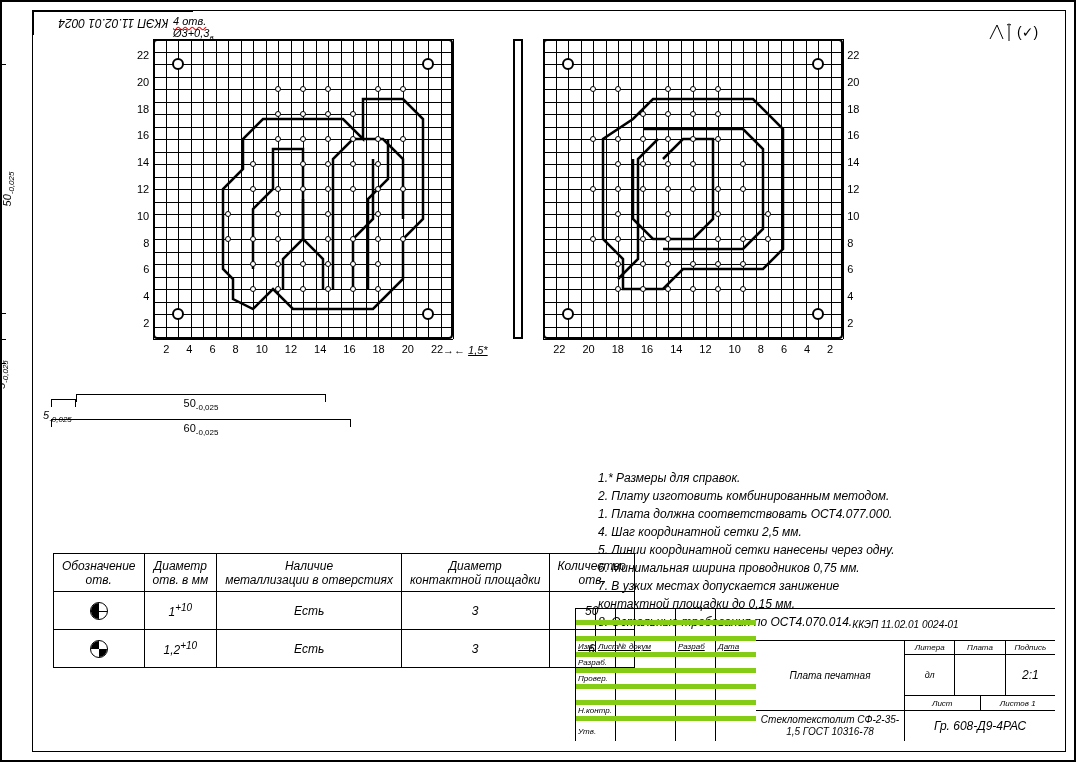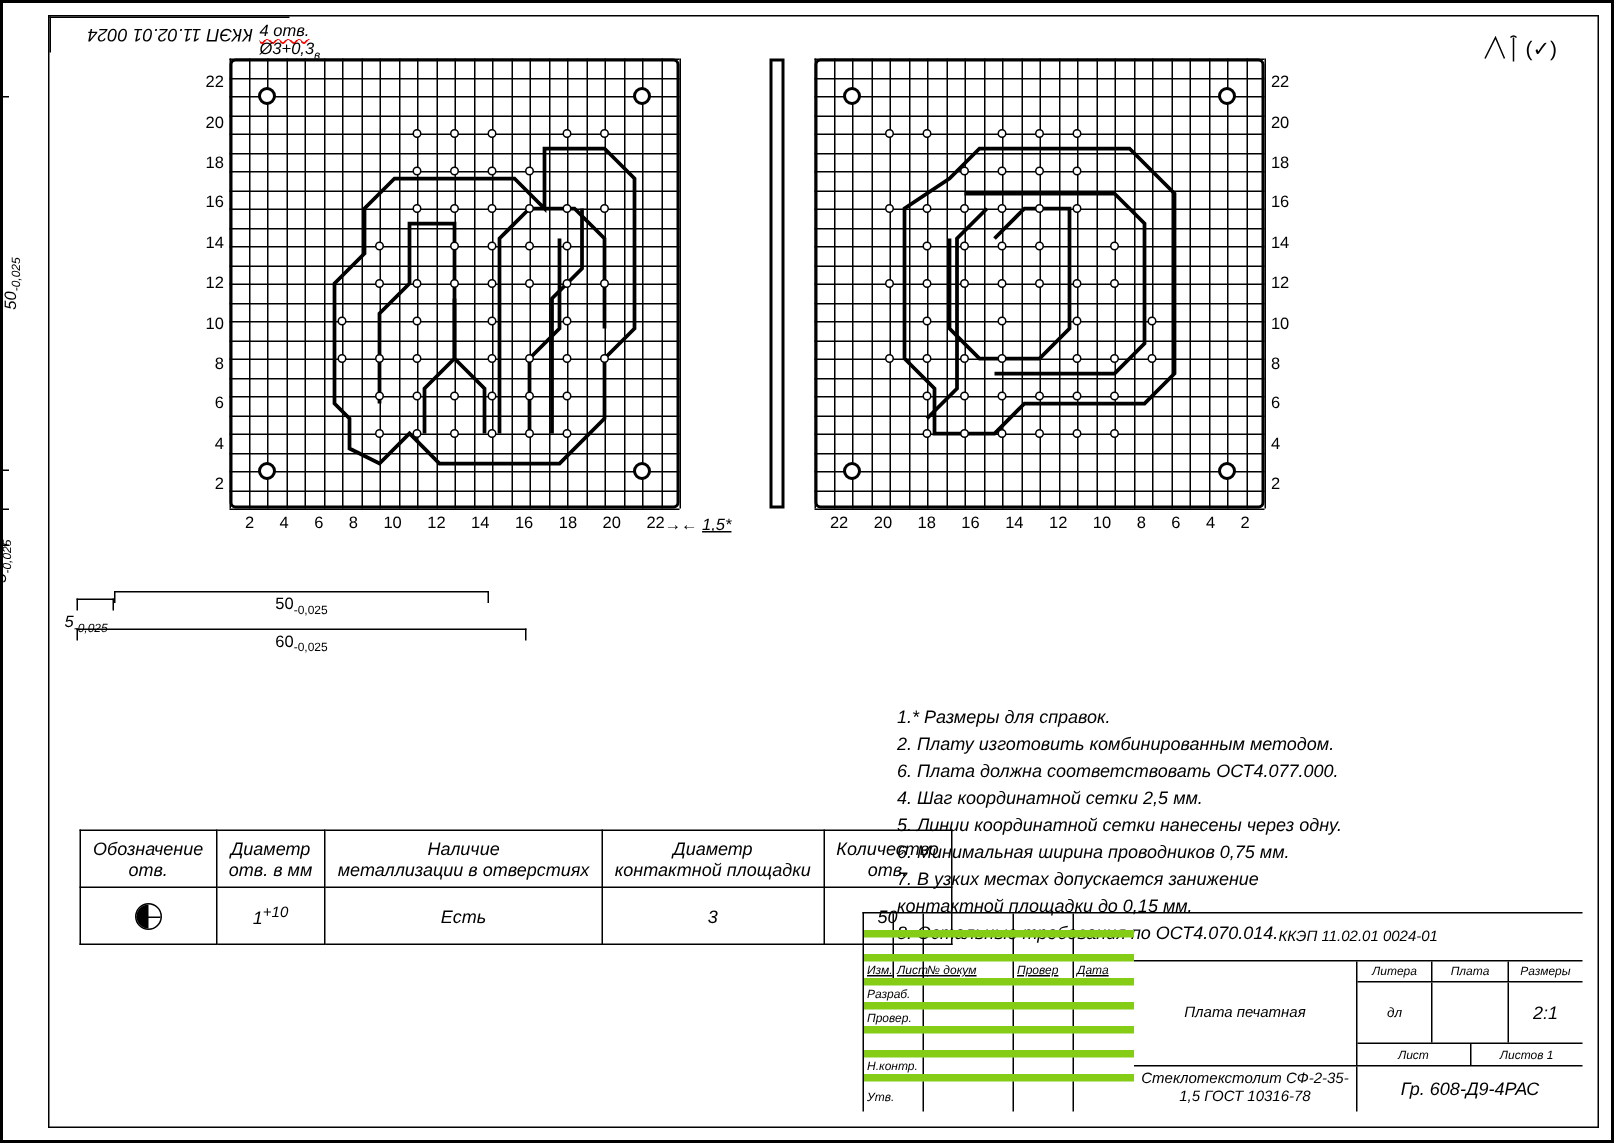--- a/index.html
+++ b/index.html
@@ -396,27 +396,34 @@
             </tr>
         </tbody>
           <tbody id="th-body">
             <tr>
               <td><span class="sym half"></span></td>
               <td><i>1<sup>+10</sup></i></td>
               <td>Есть</td>
               <td>3</td>
               <td>50</td>
             </tr>
+            <tr>
+              <td><span class="sym quad"></span></td>
+              <td><i>1,2<sup>+10</sup></i></td>
+              <td>Есть</td>
+              <td>3</td>
+              <td>6</td>
+            </tr>
           </tbody>
       </table>
 
       <div class="notes" id="notes">
           <div>1.* Размеры для справок.</div>
           <div>2. Плату изготовить комбинированным методом.</div>
-          <div>6. Плата должна соответствовать ОСТ4.077.000.</div>
+          <div>1. Плата должна соответствовать ОСТ4.077.000.</div>
           <div>4. Шаг координатной сетки 2,5 мм.</div>
           <div>5. Линии координатной сетки нанесены через одну.</div>
           <div>6. Минимальная ширина проводников 0,75 мм.</div>
           <div>7. В узких местах допускается занижение</div>
           <div>контактной площадки до 0,15 мм.</div>
           <div>8. Остальные требования по ОСТ4.070.014.</div>
         </div>
 
       <div class="title-block">
         <div style="display:flex">
@@ -439,21 +446,21 @@
                 <div class="tb-left-cell" style="width: 20px;">
                   <u>Изм.</u>
                 </div>
                 <div class="tb-left-cell" style="width: 20px;">
                   <u>Лист</u>
                 </div>
                 <div class="tb-left-cell" style="width: 60px;">
                   <u>№ докум</u>
                 </div>
                 <div class="tb-left-cell" style="width: 40px;">
-                  <u>Провер</u>
+                  <u>Разраб</u>
                 </div>
                 <div class="tb-left-cell" style="width: 40px; border-right: none;">
                   <u>Дата</u>
                 </div>
               </div>
             <div class="tb-left-row">
                 <div class="tb-left-cell" style="width:40px">Разраб.</div>
                 <div class="tb-left-cell" style="width:60px"></div>
                 <div class="tb-left-cell" style="width:40px"></div>
                 <div class="tb-left-cell" style="width:40px;border-right:none"></div>
@@ -486,21 +493,21 @@
           <div style="flex:1;display:flex;flex-direction:column">
             <div class="tb-row" style="height:32px">
                 <div class="tb-cell" style="flex:1;font-size:10px;">ККЭП 11.02.01 0024-01</div>
               </div>
             <div class="tb-row" style="flex:1">
               <div class="tb-cell" style="flex:1;font-size:10px">Плата печатная</div>
               <div style="width:150px;display:flex;flex-direction:column">
                 <div class="tb-row" style="height:14px">
                   <div class="tb-cell" style="flex:1;font-size:8px">Литера</div>
                   <div class="tb-cell" style="flex:1;font-size:8px">Плата</div>
-                  <div class="tb-cell" style="flex:1;font-size:8px">Размеры</div>
+                  <div class="tb-cell" style="flex:1;font-size:8px">Подпись</div>
                 </div>
                 <div class="tb-row" style="flex:1">
                   <div class="tb-cell" style="flex:1;font-size:9px">дл</div>
                   <div class="tb-cell" style="flex:1"></div>
                   <div class="tb-cell" style="flex:1;font-size:12px">2:1</div>
                 </div>
                 <div class="tb-row" style="height:14px">
                   <div class="tb-cell" style="flex:1;font-size:8px">Лист</div>
                   <div class="tb-cell" style="flex:1;font-size:8px">Листов 1</div>
                 </div>

